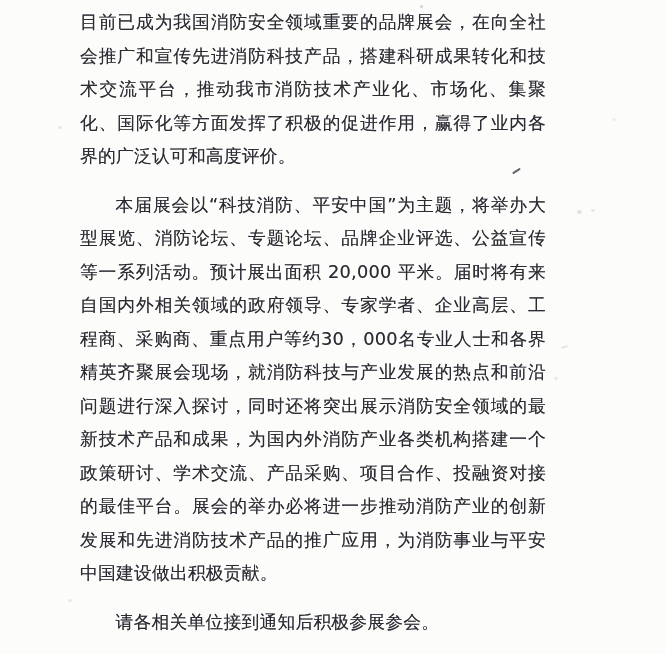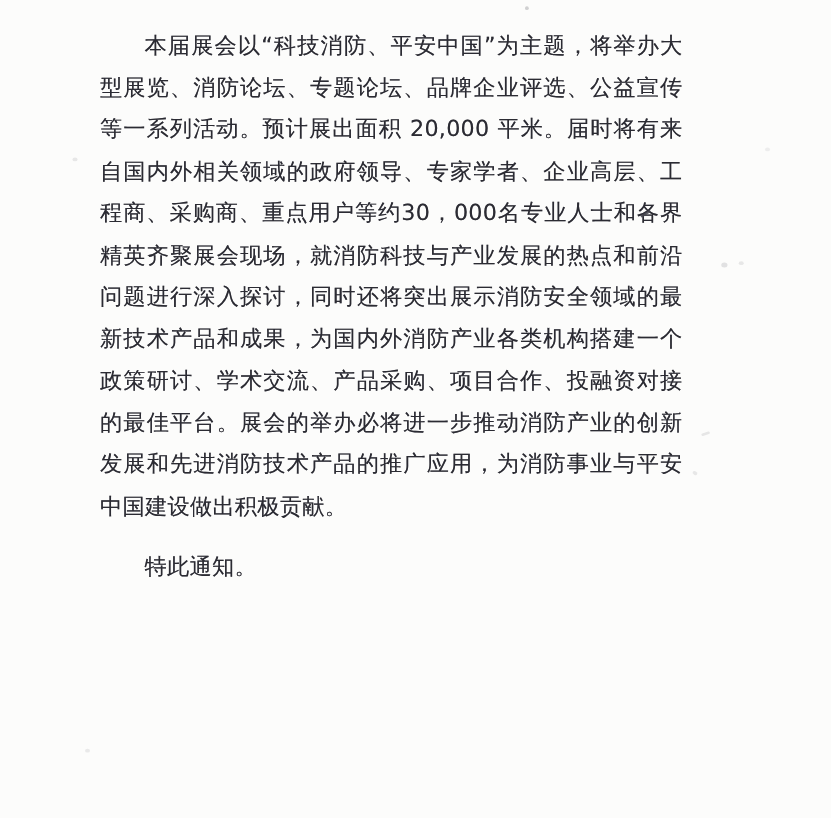--- a/index.html
+++ b/index.html
@@ -53,21 +53,23 @@
   .speck-e { left: 420px; top: 5px;  width: 3px; height: 3px; opacity: 0.30; }
   .speck-f { left: 58px;  top: 126px; width: 4px; height: 3px; opacity: 0.14; }
   .speck-g { left: 68px;  top: 599px; width: 4px; height: 3px; opacity: 0.13; }
   .speck-h { left: 612px; top: 118px; width: 4px; height: 3px; opacity: 0.10; }
 </style>
 </head>
 <body>
 
 <div class="page">
   <div class="content">
+    <p class="para gap-after">目前已成为我国消防安全领域重要的品牌展会，在向全社会推广和宣传先进消防科技产品，搭建科研成果转化和技术交流平台，推动我市消防技术产业化、市场化、集聚化、国际化等方面发挥了积极的促进作用，赢得了业内各界的广泛认可和高度评价。</p>
     <p class="para indent gap-after">本届展会以“科技消防、平安中国”为主题，将举办大型展览、消防论坛、专题论坛、品牌企业评选、公益宣传等一系列活动。预计展出面积 20,000 平米。届时将有来自国内外相关领域的政府领导、专家学者、企业高层、工程商、采购商、重点用户等约30，000名专业人士和各界精英齐聚展会现场，就消防科技与产业发展的热点和前沿问题进行深入探讨，同时还将突出展示消防安全领域的最新技术产品和成果，为国内外消防产业各类机构搭建一个政策研讨、学术交流、产品采购、项目合作、投融资对接的最佳平台。展会的举办必将进一步推动消防产业的创新发展和先进消防技术产品的推广应用，为消防事业与平安中国建设做出积极贡献。</p>
+    <p class="para indent">请各相关单位接到通知后积极参展参会。</p>
     <p class="para indent">特此通知。</p>
   </div>
 
   <div class="pen-mark"></div>
   <div class="artifact speck-a"></div>
   <div class="artifact speck-b"></div>
   <div class="artifact speck-c"></div>
   <div class="artifact speck-d"></div>
   <div class="artifact speck-e"></div>
   <div class="artifact speck-f"></div>

